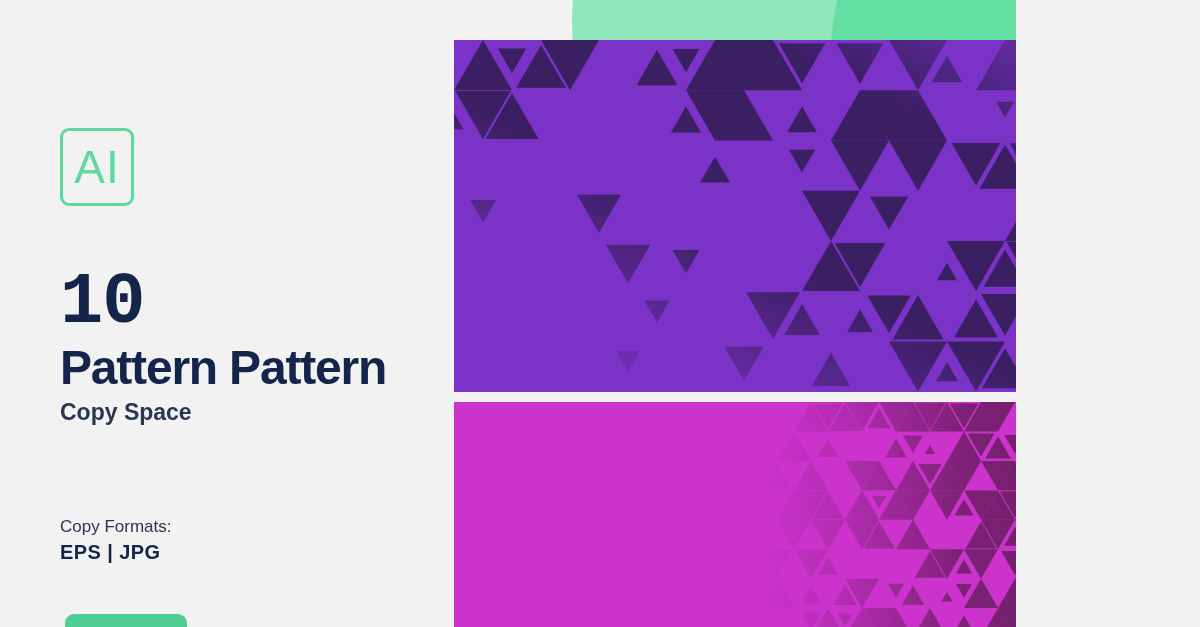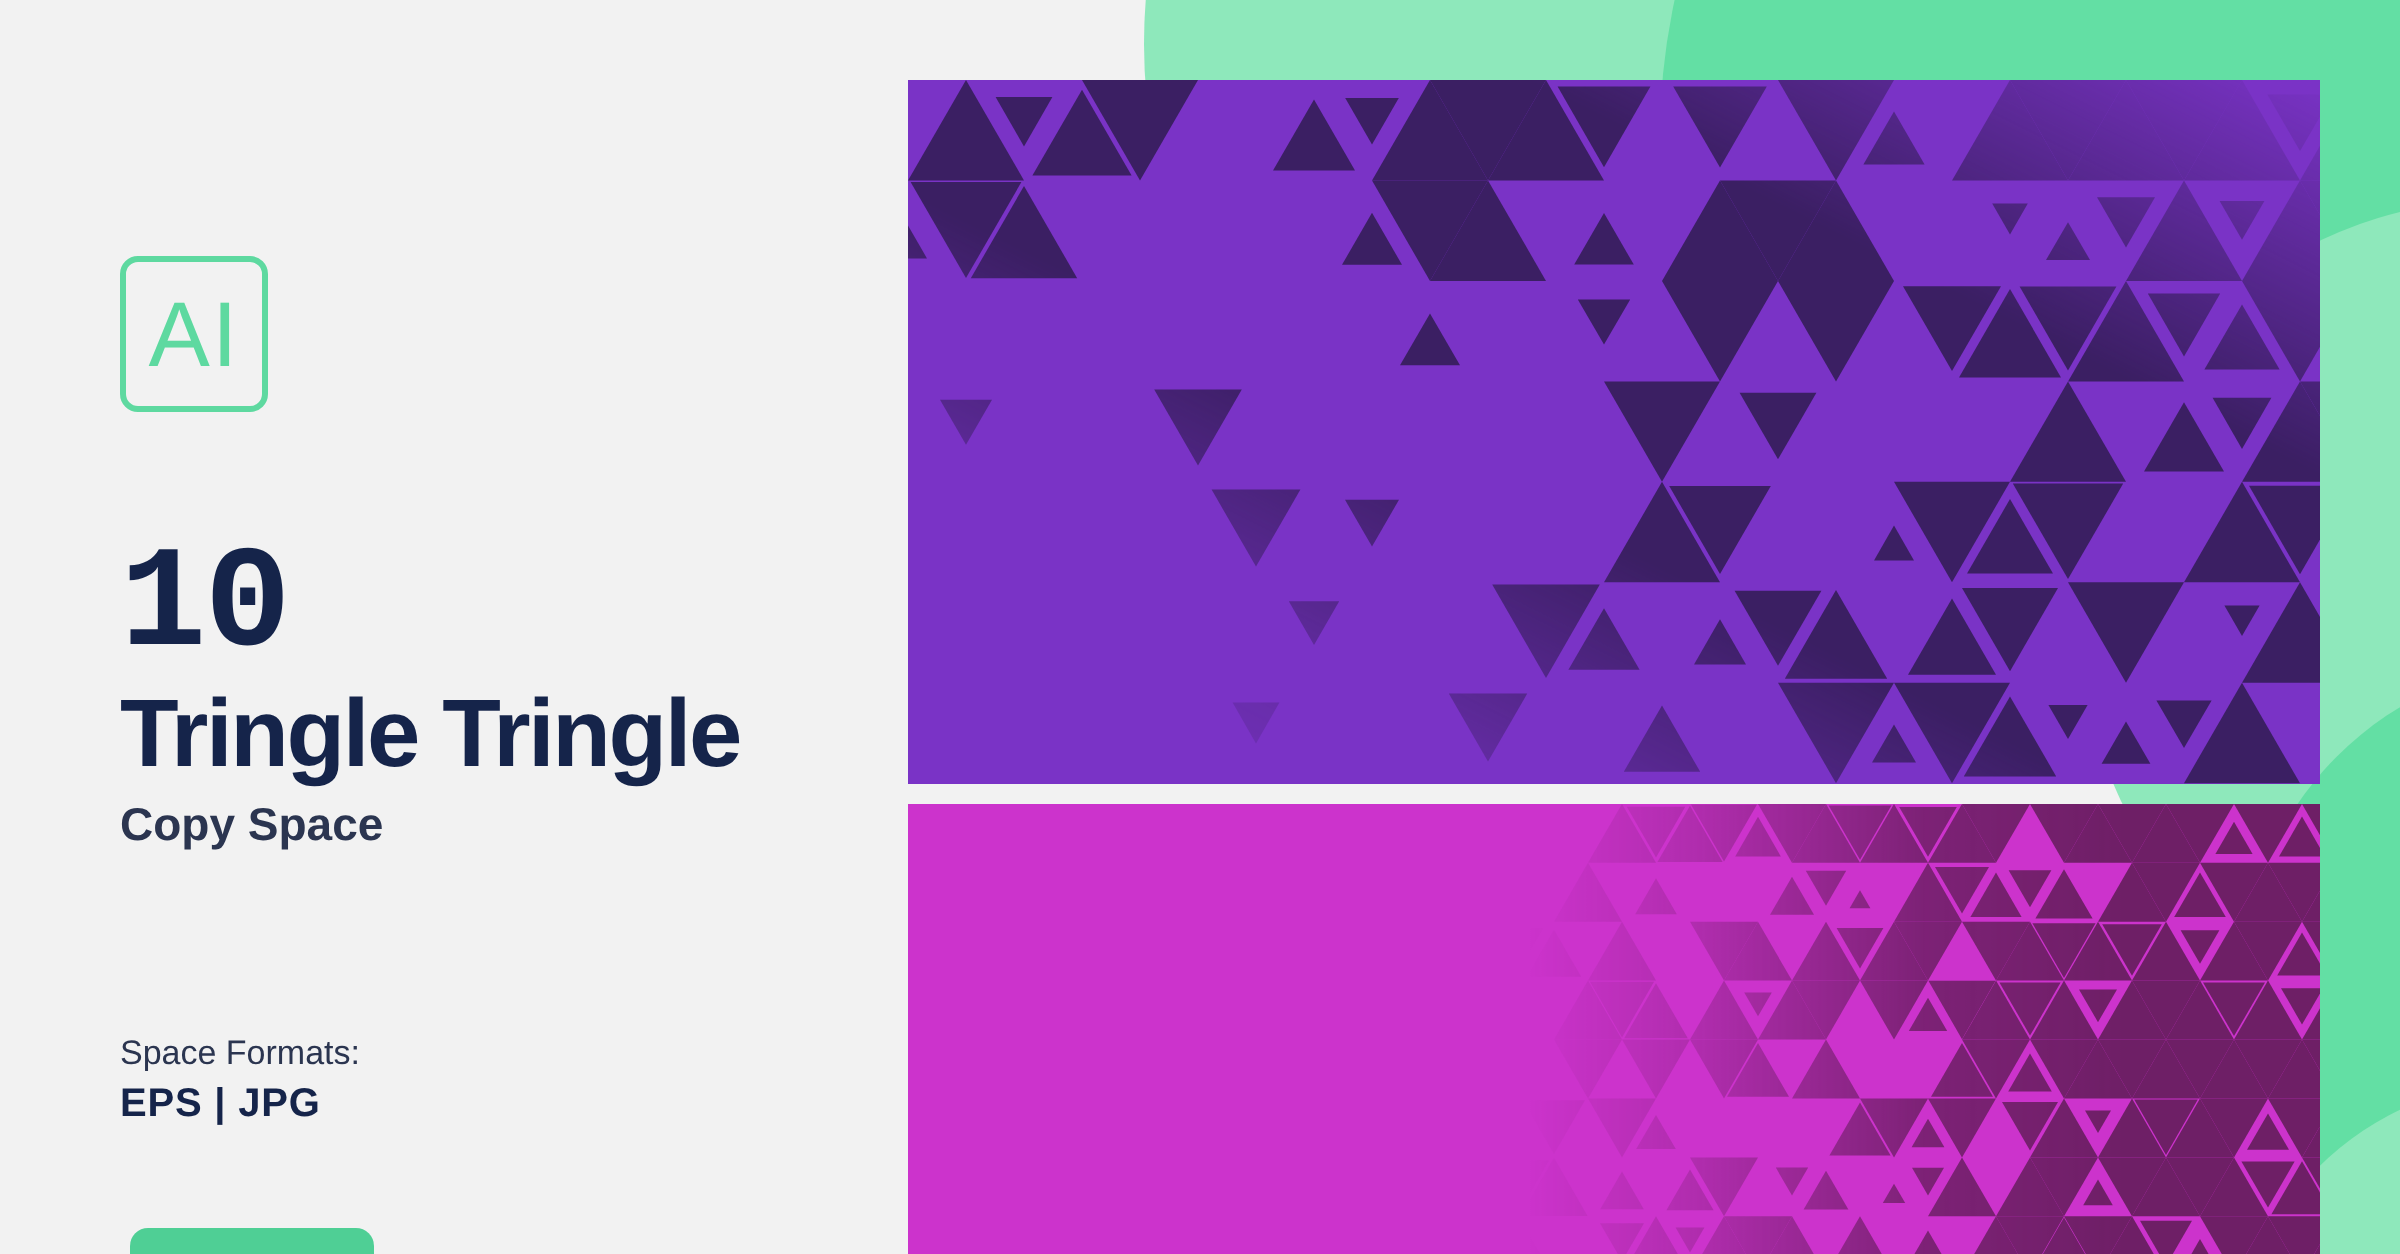--- a/index.html
+++ b/index.html
@@ -5,21 +5,21 @@
 <style>
   * { margin:0; padding:0; box-sizing:border-box; }
   html, body {
     width:1200px; height:627px;
     overflow:hidden;
     font-family:"Liberation Sans", sans-serif;
     background:#f2f2f2;
   }
   .stage {
     position:relative;
-    width:1200px; height:627px;
+    width:1016px; height:627px;
     background:#f2f2f2;
     overflow:hidden;
   }
 
   
   .deco-layer {
     position:absolute; inset:0;
     overflow:hidden;
     pointer-events:none;
   }
@@ -158,27 +158,27 @@
   </div>
 
   <div class="info">
 
     <div class="ai-badge">
       <span class="ai-badge-text">AI</span>
     </div>
 
     <div class="count">10</div>
 
-    <div class="title">Tringle Tringle</div>
+    <div class="title">Pattern Pattern</div>
 
     <div class="subtitle">
       <div>Copy Space</div>
     </div>
 
-    <div class="formats-label">Space Formats:</div>
+    <div class="formats-label">Copy Formats:</div>
 
     <div class="formats-value">EPS  |  JPG</div>
 
     <button class="cta-button"></button>
   </div>
 
   <div class="panel panel-purple">
     <svg viewBox="0 0 706 352" preserveAspectRatio="none">
       <defs>
         <linearGradient id="purpleFade" x1="0" y1="1" x2="1" y2="0">

